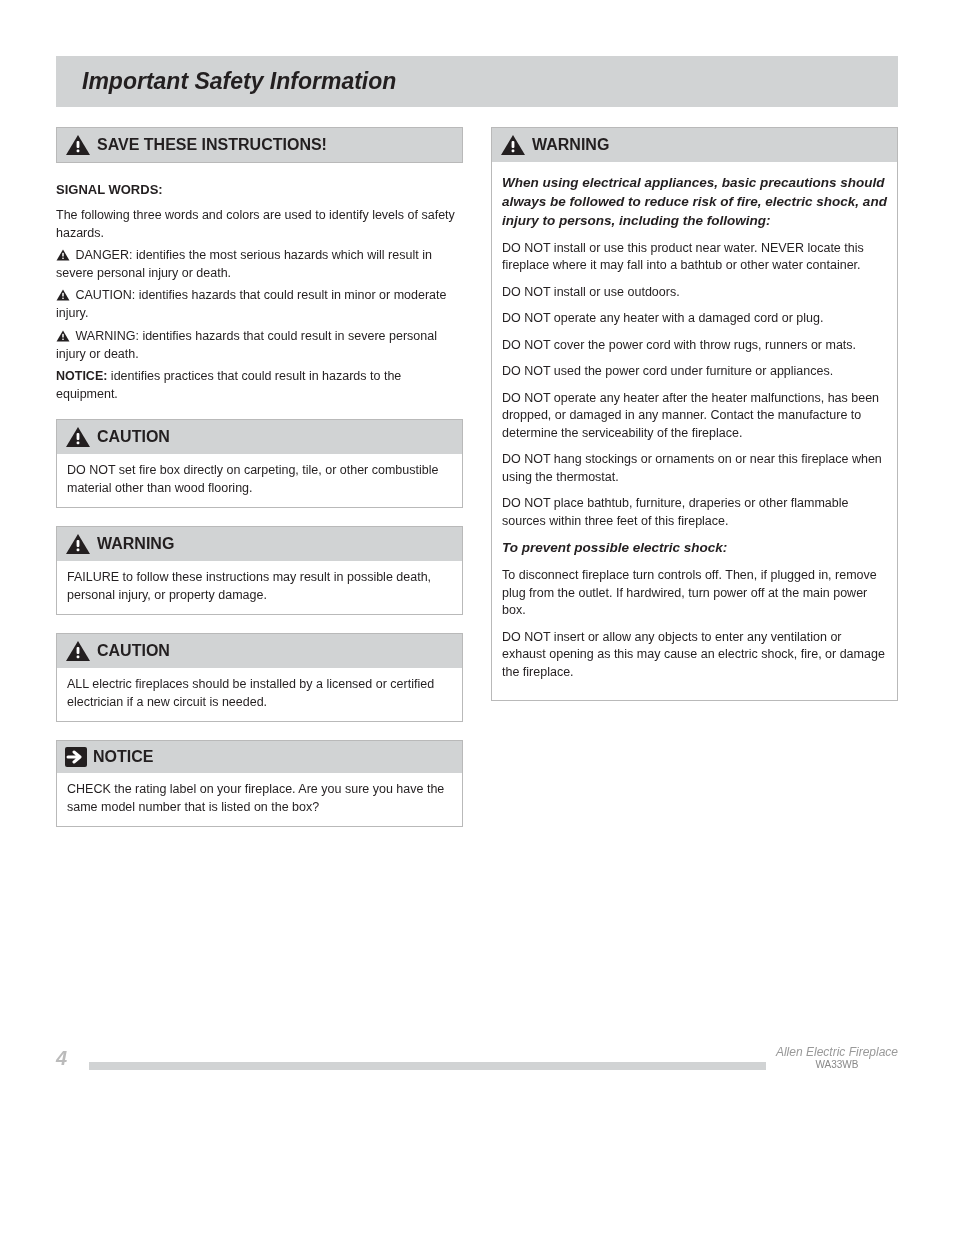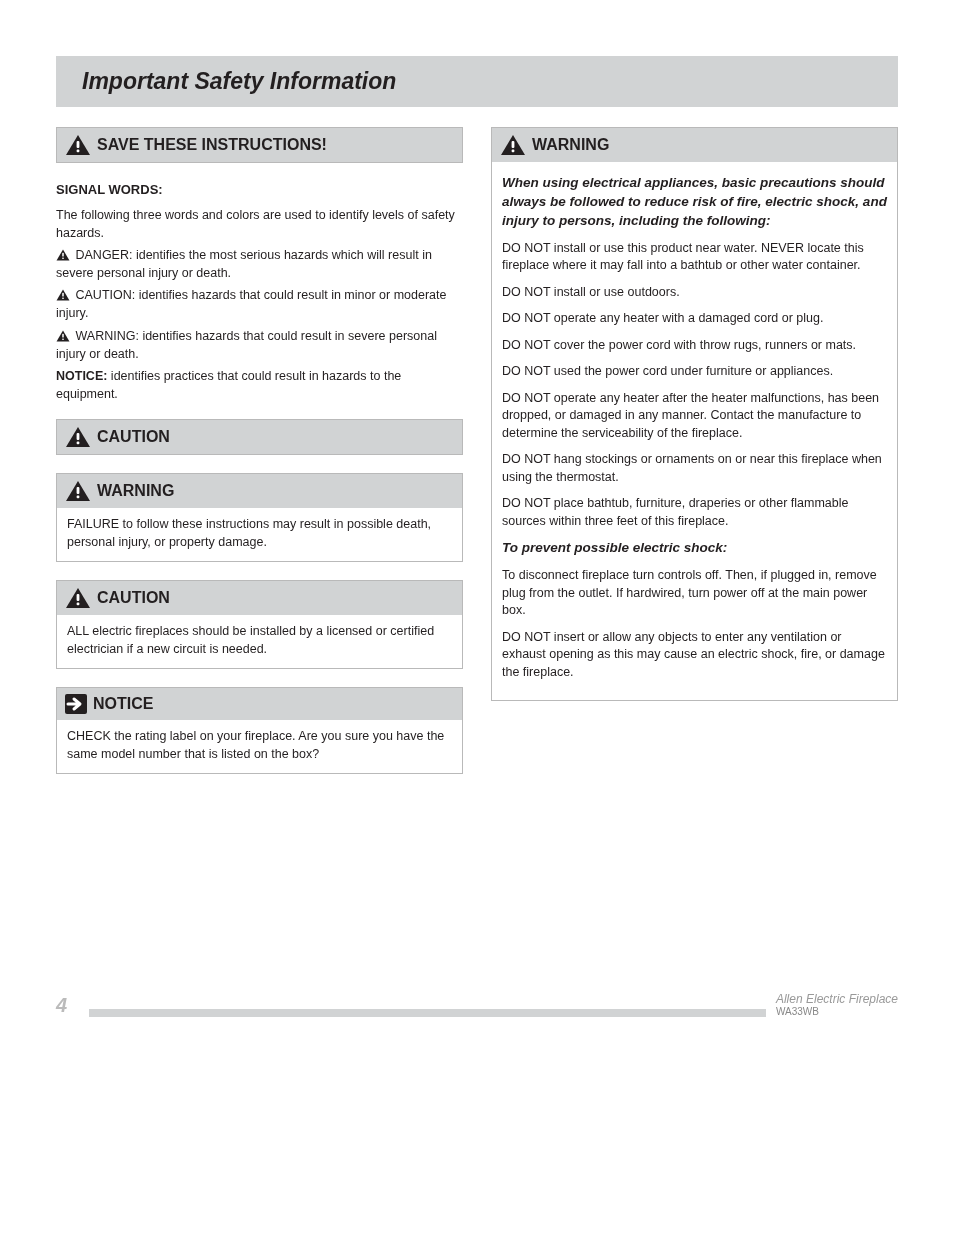--- a/index.html
+++ b/index.html
@@ -92,21 +92,21 @@
     color: #bbb;
     margin-right: 12px;
   }
   .footer .line {
     flex: 1;
     height: 8px;
     background: #d1d3d4;
     margin: 0 10px;
   }
   .footer-left { display:flex; align-items:flex-end;}
-  .footer-right { text-align:left; color:#888; font-size:10px;}
+  .footer-right { text-align:center; color:#888; font-size:10px;}
   .footer .brand { font-style: italic; color:#999; font-size:12px; }
 </style>
 </head>
 <body>
 
 <div class="page">
   <div class="section-title">Important Safety Information</div>
 
   <div class="columns">
     <div class="col">
@@ -166,20 +166,21 @@
         <div class="box-header">
           <span class="warn-icon">
               <svg viewBox="0 0 26 22">
                 <path d="M13 1 L25 21 L1 21 Z" fill="#231f20"></path>
                 <rect x="11.6" y="7" width="2.8" height="7" fill="#fff" rx="1"></rect>
                 <rect x="11.6" y="15.5" width="2.8" height="2.8" fill="#fff" rx="1"></rect>
               </svg>
             </span>
           <span class="label">CAUTION</span>
         </div>
+        <div class="box-body">DO NOT set fire box directly on carpeting, tile, or other combustible material other than wood flooring.</div>
       </div>
 
       <div class="box">
         <div class="box-header">
           <span class="warn-icon">
               <svg viewBox="0 0 26 22">
                 <path d="M13 1 L25 21 L1 21 Z" fill="#231f20"></path>
                 <rect x="11.6" y="7" width="2.8" height="7" fill="#fff" rx="1"></rect>
                 <rect x="11.6" y="15.5" width="2.8" height="2.8" fill="#fff" rx="1"></rect>
               </svg>

